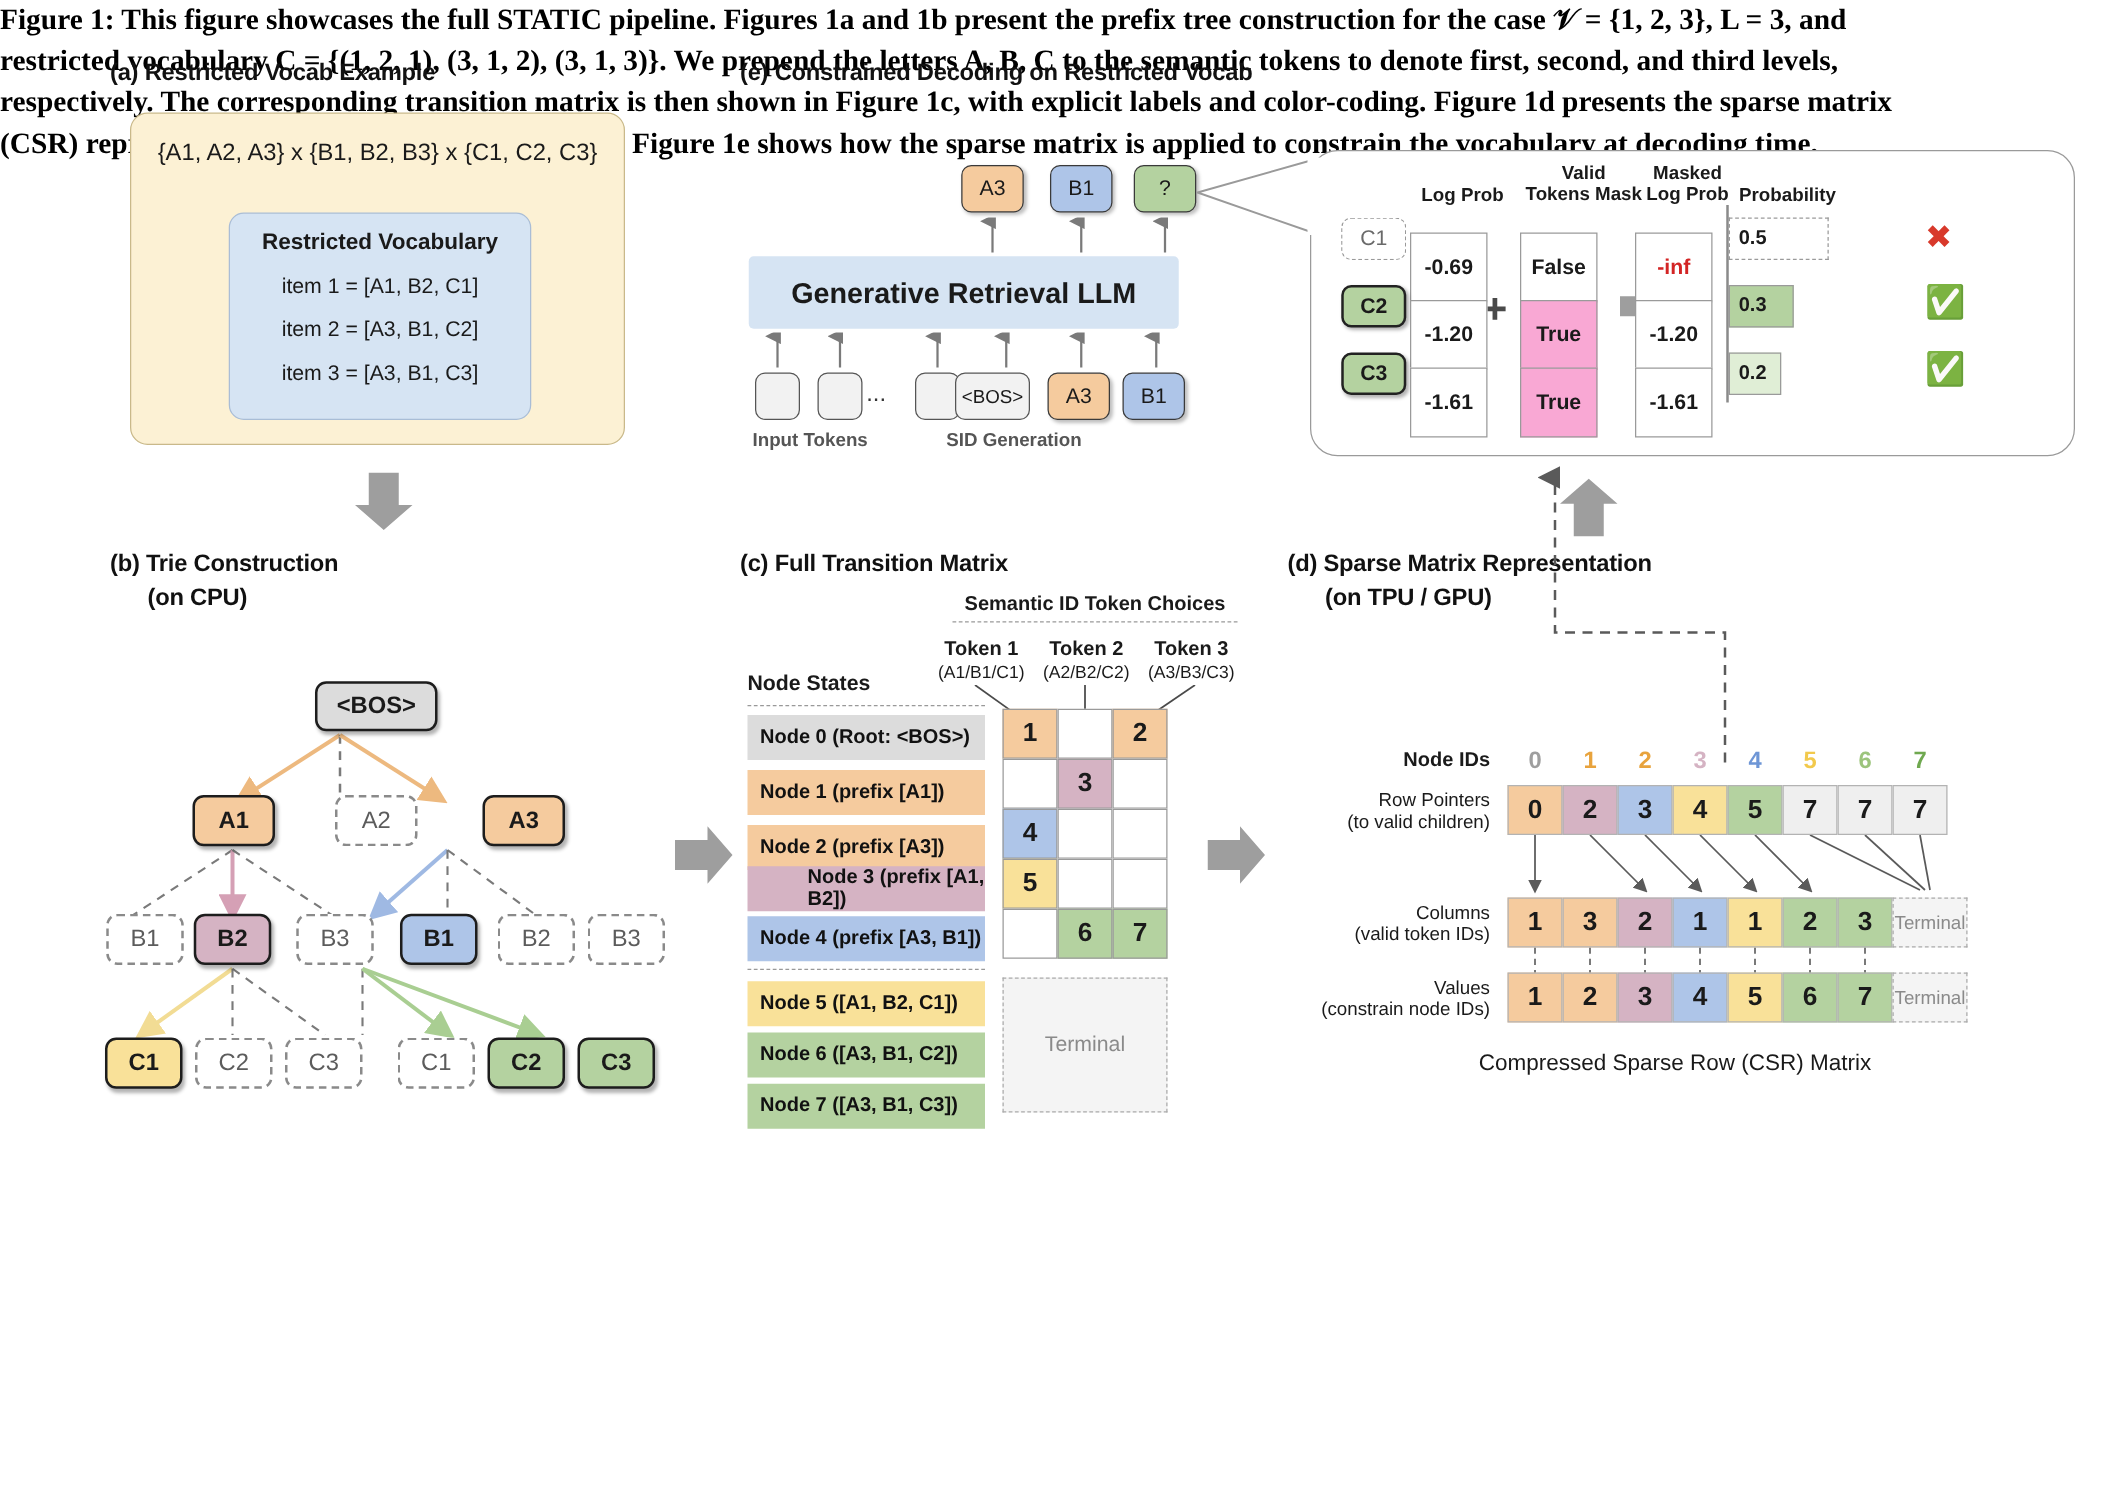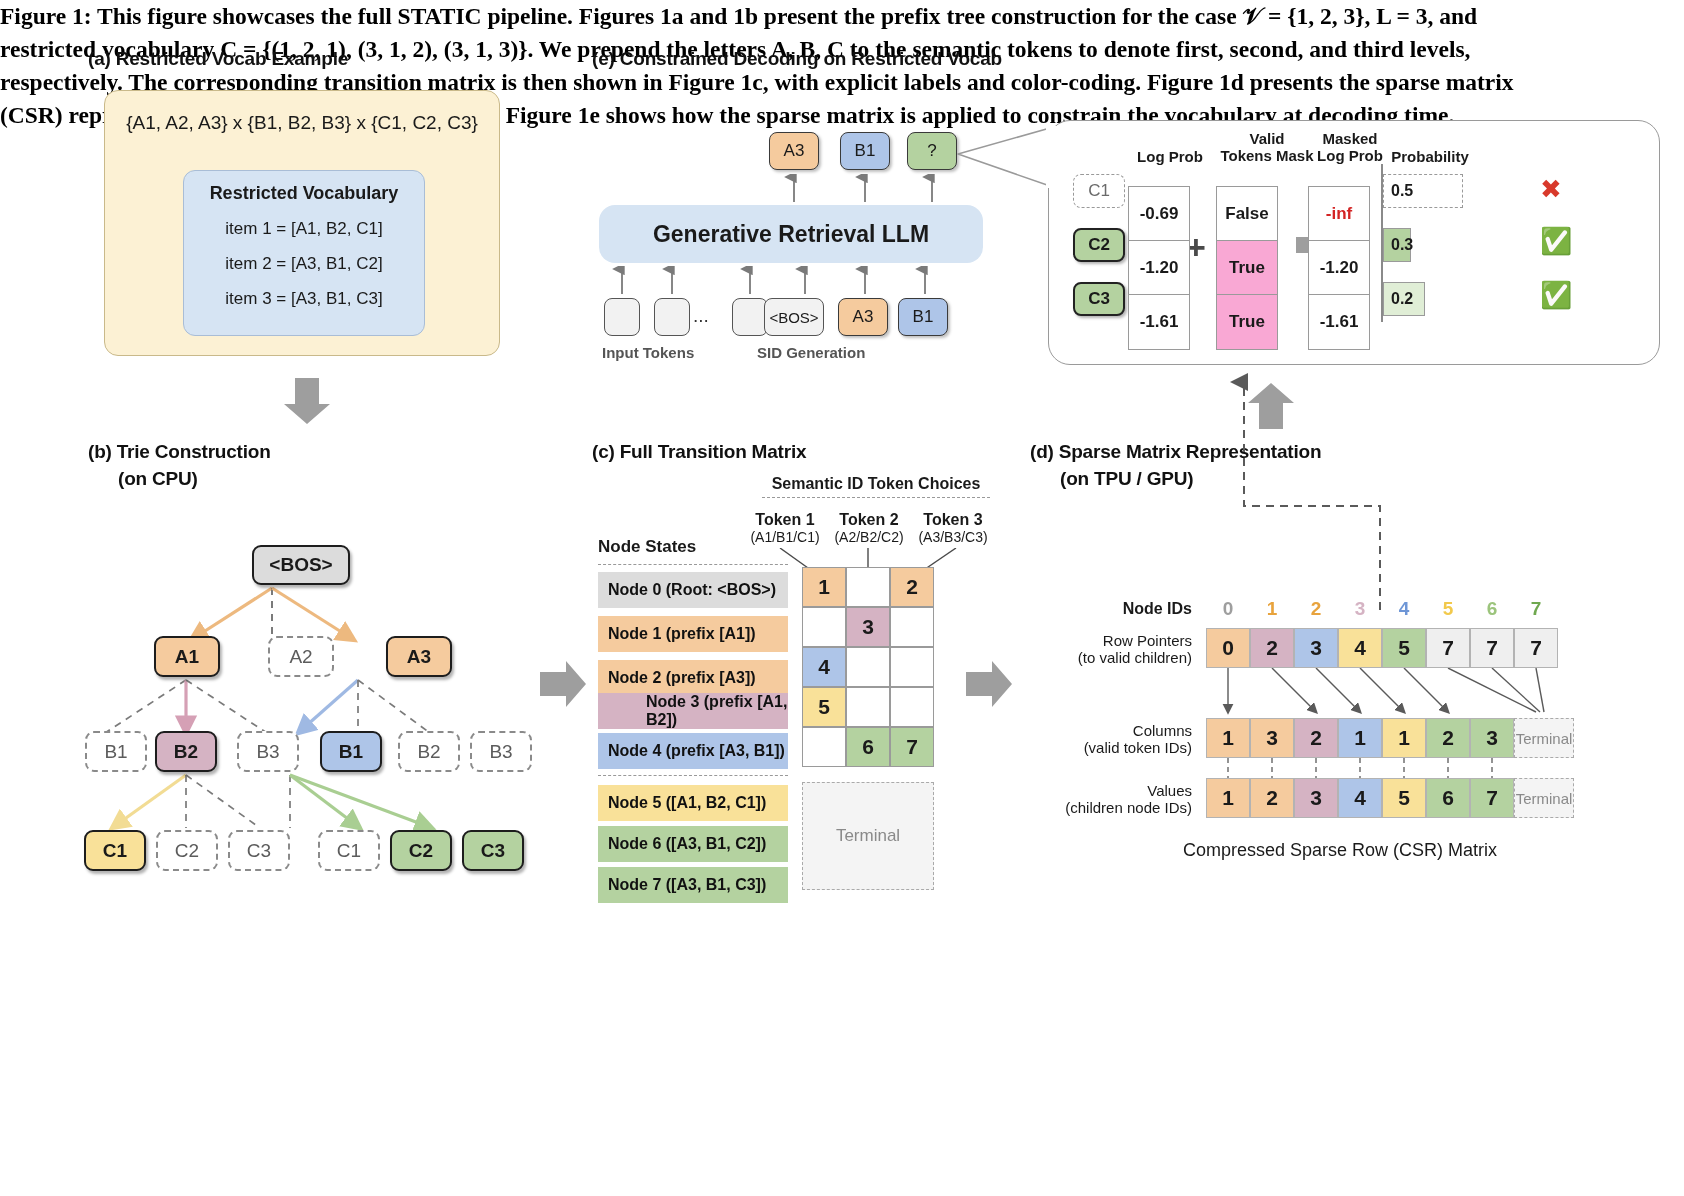--- a/index.html
+++ b/index.html
@@ -71,22 +71,22 @@
   .dlabel span { display:block; font-weight:normal; font-size:15px; }
   .nodeid { position:absolute; font-size:19px; font-weight:bold; text-align:center; }
   .terminal-cell {
     position:absolute; border:1px dashed #aaa; background:#F4F4F4;
     display:flex; align-items:center; justify-content:center;
     font-size:15px; color:#8a8a8a;
   }
 
   
   #llm-box {
-    left:599px; top:205px; width:384px; height:58px;
-    background:#D6E4F3; border-radius:16px;
+    left:599px; top:205px; width:344px; height:58px;
+    background:#D6E4F3; border-radius:4px;
     display:flex; align-items:center; justify-content:center;
     font-size:23px; font-weight:bold;
   }
   .tok {
     position:absolute; display:flex; align-items:center; justify-content:center;
     border-radius:8px; font-size:17px; border:1.5px solid #3a3a3a;
     box-shadow:2px 2px 3px rgba(0,0,0,0.25);
   }
   .tok.empty { background:#F2F2F2; border:1.5px solid #555; box-shadow:none; }
   .small-caption { position:absolute; font-size:15px; font-weight:bold; color:#555; }
@@ -333,21 +333,21 @@
   <line x1="72" y1="0" x2="72" y2="28" stroke="#5a5a5a" stroke-width="1.3" stroke-dasharray="5,4"></line>
   <line x1="116" y1="0" x2="116" y2="28" stroke="#5a5a5a" stroke-width="1.3" stroke-dasharray="5,4"></line>
   <line x1="160" y1="0" x2="160" y2="28" stroke="#5a5a5a" stroke-width="1.3" stroke-dasharray="5,4"></line>
   <line x1="204" y1="0" x2="204" y2="28" stroke="#5a5a5a" stroke-width="1.3" stroke-dasharray="5,4"></line>
   <line x1="248" y1="0" x2="248" y2="28" stroke="#5a5a5a" stroke-width="1.3" stroke-dasharray="5,4"></line>
   <line x1="292" y1="0" x2="292" y2="28" stroke="#5a5a5a" stroke-width="1.3" stroke-dasharray="5,4"></line>
 </svg>
 
 <div class="dlabel" style="left:1020px; top:782px; width:172px;">
   <span>Values</span>
-  <span>(children node IDs)</span>
+  <span>(constrain node IDs)</span>
 </div>
 <div class="dcell" style="left:1206px; top:778px; width:44px; height:40px; background:#F5CB9E;">1</div>
 <div class="dcell" style="left:1250px; top:778px; width:44px; height:40px; background:#F5CB9E;">2</div>
 <div class="dcell" style="left:1294px; top:778px; width:44px; height:40px; background:#D5B3C3;">3</div>
 <div class="dcell" style="left:1338px; top:778px; width:44px; height:40px; background:#AEC5E8;">4</div>
 <div class="dcell" style="left:1382px; top:778px; width:44px; height:40px; background:#F9E199;">5</div>
 <div class="dcell" style="left:1426px; top:778px; width:44px; height:40px; background:#B4D2A0;">6</div>
 <div class="dcell" style="left:1470px; top:778px; width:44px; height:40px; background:#B4D2A0;">7</div>
 <div class="terminal-cell" style="left:1514px; top:778px; width:60px; height:40px;">Terminal</div>
 
@@ -430,21 +430,21 @@
 <div class="vcell" style="left:1128px; top:164px;">-0.69</div>
 <div class="vcell" style="left:1216px; top:164px;">False</div>
 <div class="vcell neg" style="left:1308px; top:164px;">-inf</div>
 <div class="probbar" style="left:1383px; top:174px; width:80px; background:#fff; border:1.5px dashed #9a9a9a;">0.5</div>
 <div class="mark" style="left:1540px; top:176px; color:#D8392B;">✖</div>
 
 <div class="pill solid" style="left:1073px; top:228px;">C2</div>
 <div class="vcell" style="left:1128px; top:218px;">-1.20</div>
 <div class="vcell green" style="left:1216px; top:218px;">True</div>
 <div class="vcell" style="left:1308px; top:218px;">-1.20</div>
-<div class="probbar" style="left:1383px; top:228px; width:28px; background:#B4D2A0; border:1.5px solid #9a9a9a;">0.3</div>
+<div class="probbar" style="left:1383px; top:228px; width:52px; background:#B4D2A0; border:1.5px solid #9a9a9a;">0.3</div>
 <div class="mark" style="left:1540px; top:228px;">✅</div>
 
 <div class="pill solid" style="left:1073px; top:282px;">C3</div>
 <div class="vcell" style="left:1128px; top:272px;">-1.61</div>
 <div class="vcell green" style="left:1216px; top:272px;">True</div>
 <div class="vcell" style="left:1308px; top:272px;">-1.61</div>
 <div class="probbar" style="left:1383px; top:282px; width:42px; background:#E0EED6; border:1.5px solid #9a9a9a;">0.2</div>
 <div class="mark" style="left:1540px; top:282px;">✅</div>
 
 <div class="abs" style="left:1381px; top:164px; width:2px; height:158px; background:#8a8a8a;"></div>

